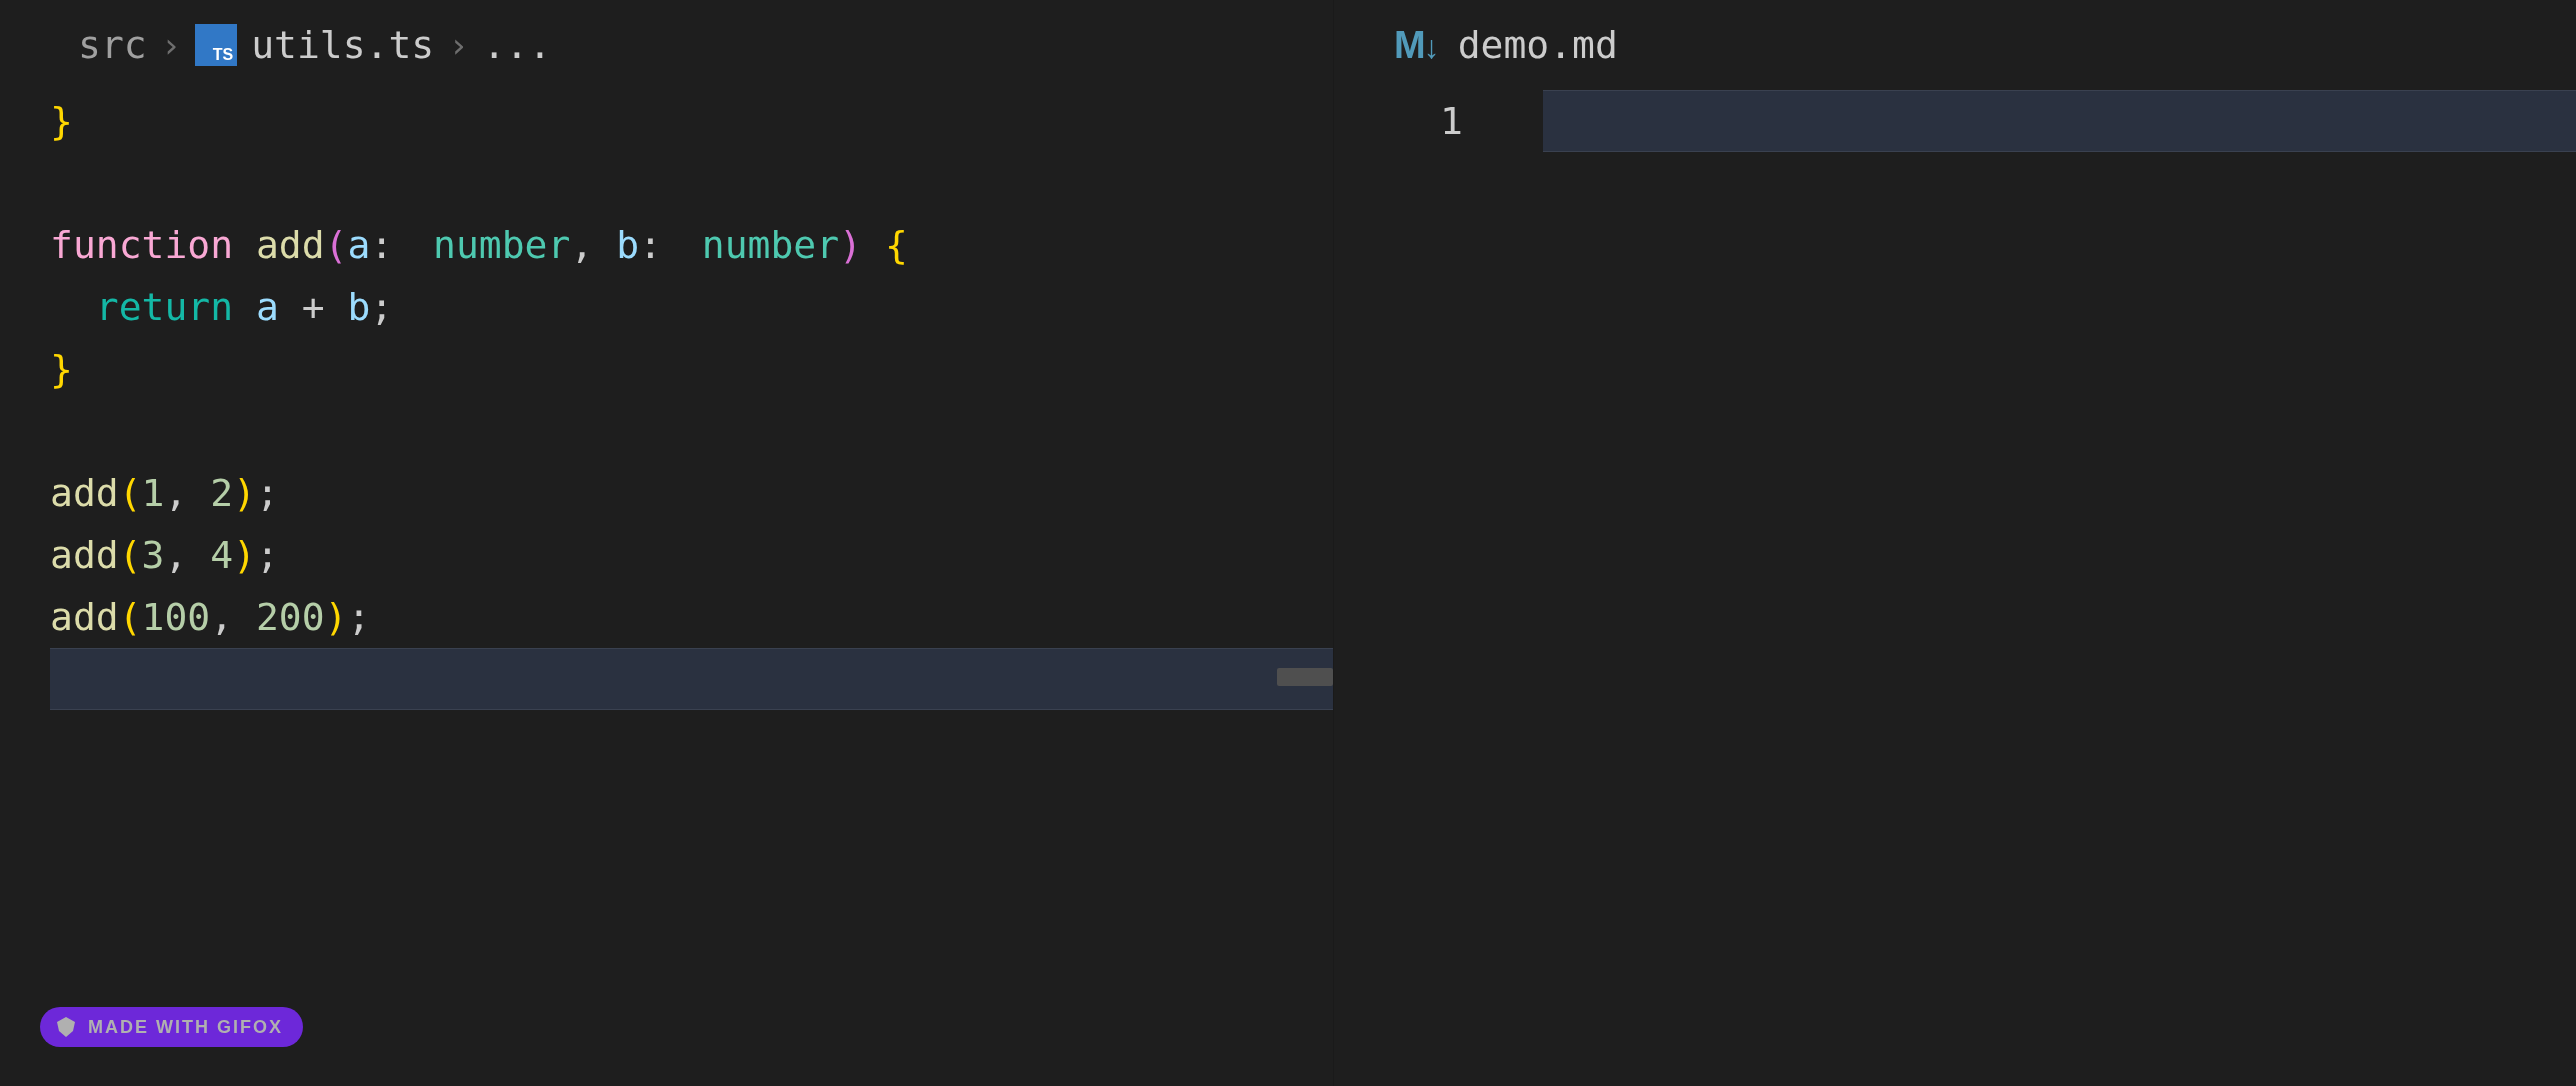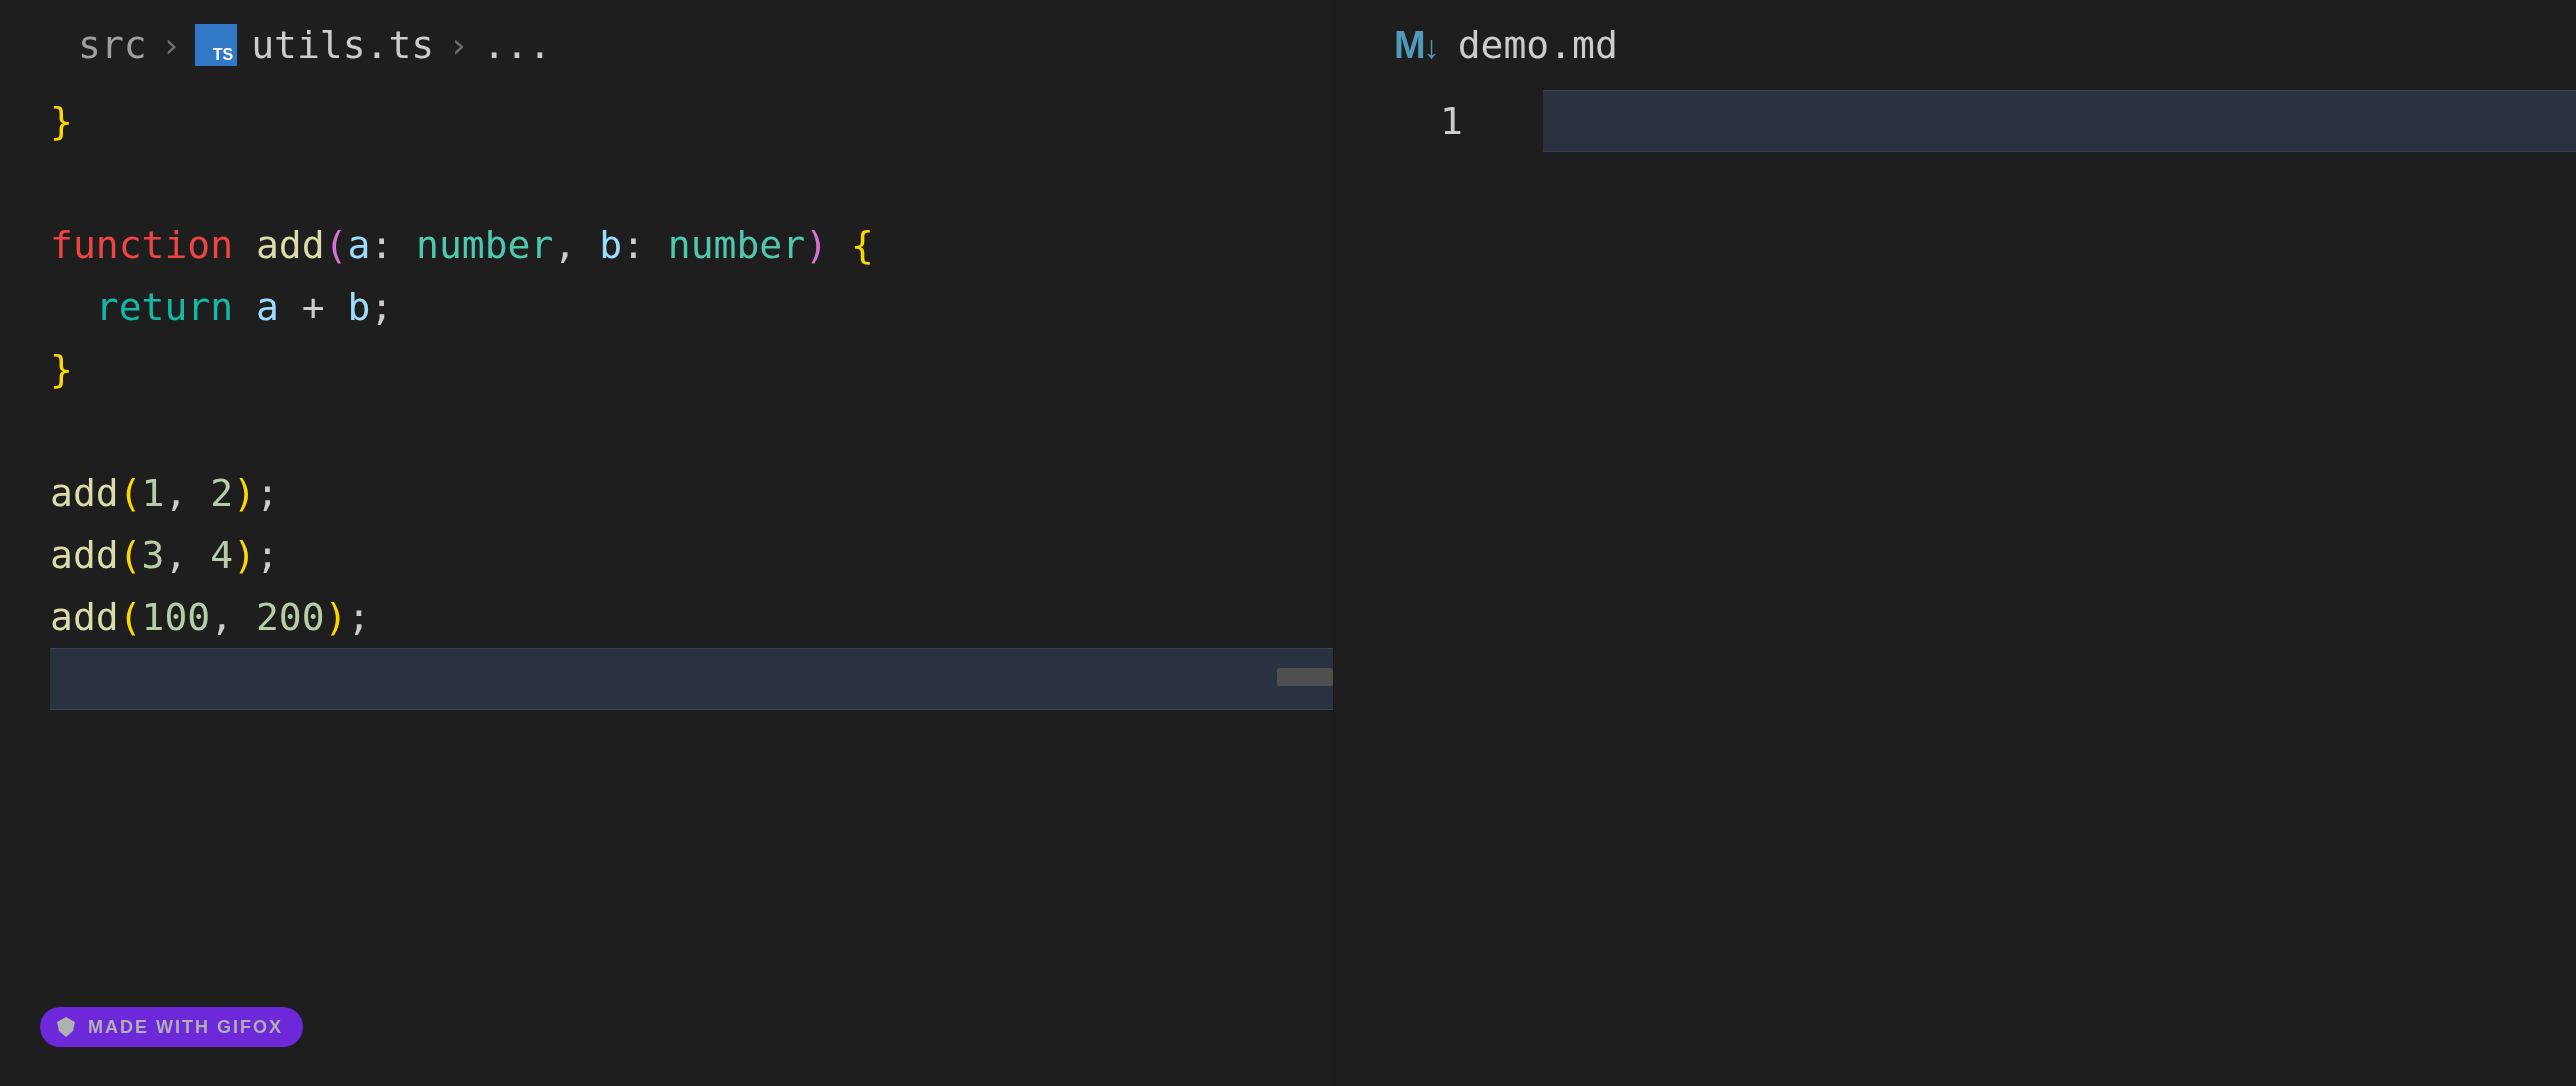--- a/index.html
+++ b/index.html
@@ -104,25 +104,25 @@
     right: 0;
     height: 62px;
     background: #2a3140;
     border-top: 1px solid #3a4150;
     border-bottom: 1px solid #3a4150;
     z-index: 0;
   }
   .code-line > span { position: relative; z-index: 1; }
   .tok-brace { color: #ffd700; }
   .tok-brace2 { color: #da70d6; }
-  .tok-keyword { color: #ef4444; text-align: right; }
+  .tok-keyword { color: #f9a8d4; text-align: right; }
   .tok-control { color: #14b8a6; }
   .tok-fn { color: #dcdcaa; }
   .tok-param { color: #9cdcfe; }
-  .tok-type { color: #4ec9b0; }
+  .tok-type { color: #4ec9b0; margin-left: 17px; }
   .tok-num { color: #b5cea8; }
   .tok-punc { color: #cccccc; }
   .scrollbar-thumb {
     position: absolute;
     right: 0;
     width: 56px;
     height: 18px;
     background: #4f4f4f;
     border-radius: 2px;
   }

